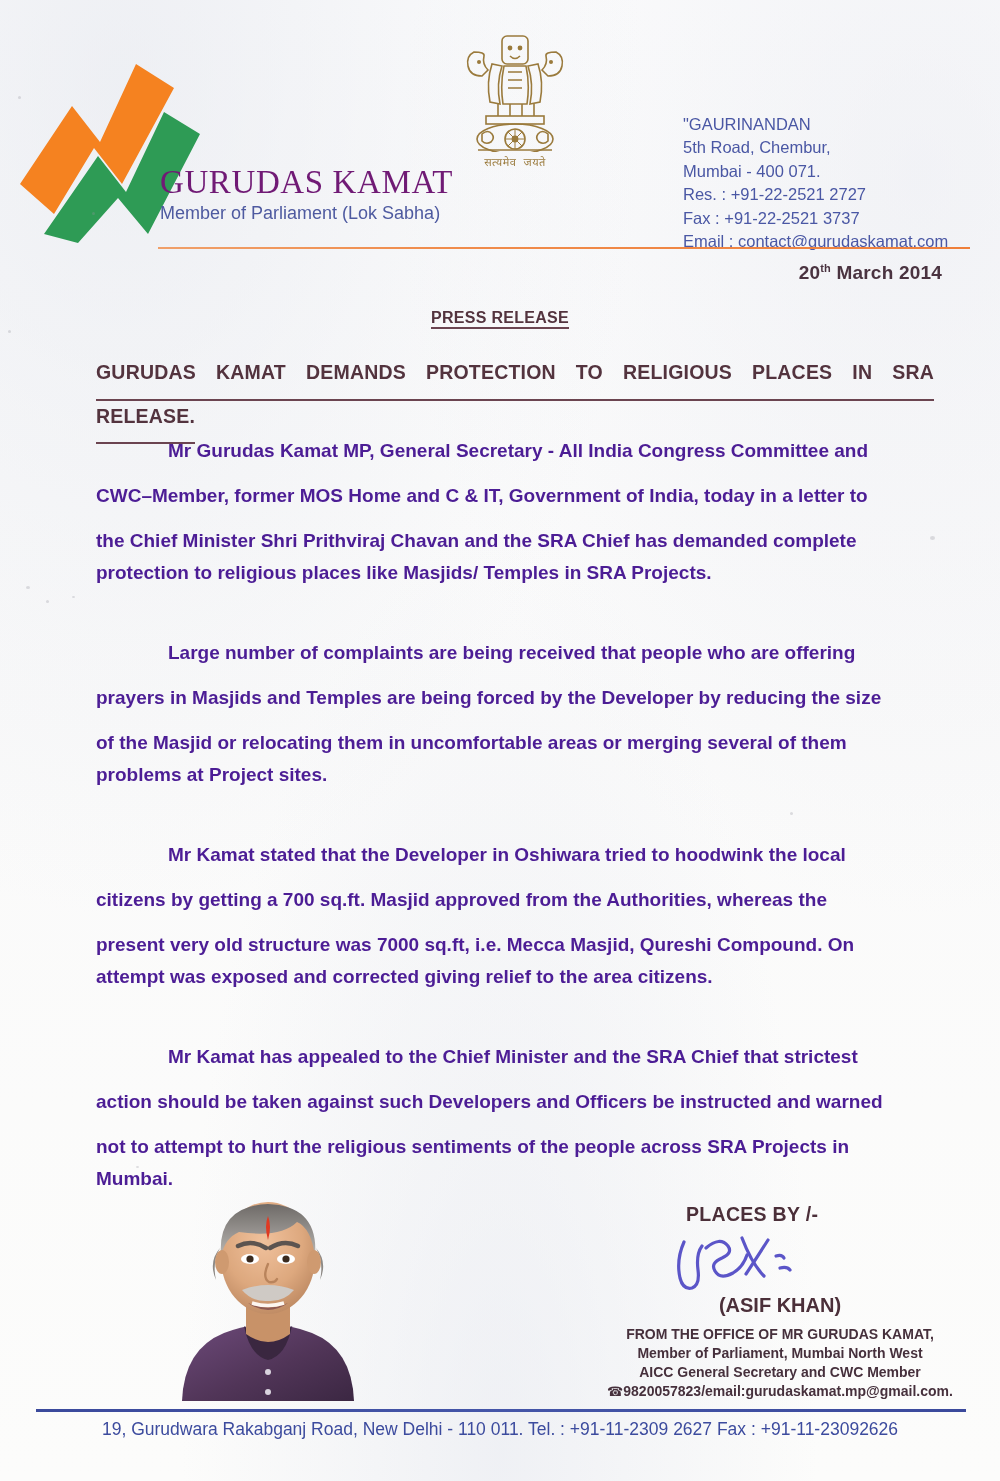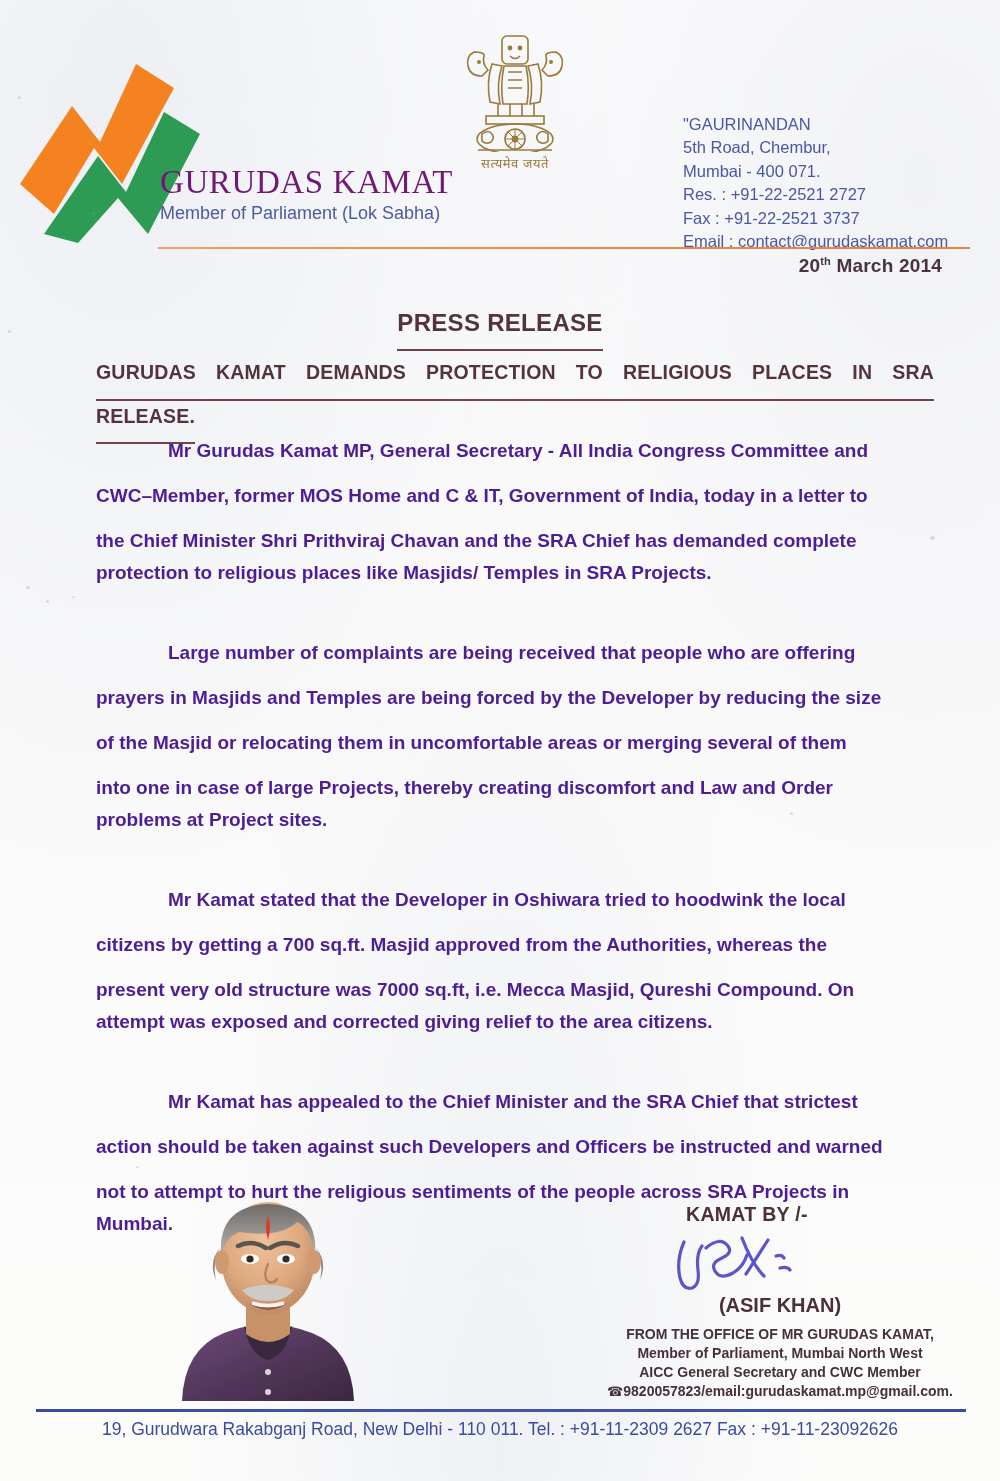--- a/index.html
+++ b/index.html
@@ -47,22 +47,22 @@
   }
   .emblem {
     position: absolute;
     left: 452px;
     top: 22px;
     width: 126px;
     height: 148px;
     text-align: center;
   }
   .emblem-caption {
-    font-family: Liberation Sans, sans-serif;
-    font-size: 13px;
+    font-family: Liberation Mono, monospace;
+    font-size: 11px;
     color: #9a7a3c;
     letter-spacing: 0.5px;
     margin-top: -2px;
   }
   .name-block {
     position: absolute;
     left: 160px;
     top: 165px;
     width: 330px;
   }
@@ -98,41 +98,41 @@
     top: 247px;
     width: 812px;
     height: 2px;
     background: linear-gradient(90deg, #f0a06a 0%, #f08c4c 35%, #ef7f3a 100%);
   }
 
   
   .date-line {
     position: absolute;
     right: 58px;
-    top: 255px;
+    top: 262px;
     font-size: 19px;
     font-weight: bold;
     color: #4a3340;
     font-family: "Liberation Sans", sans-serif;
     letter-spacing: 0.2px;
   }
   .date-line sup { font-size: 11px; }
 
   .press-release {
     position: absolute;
     left: 0; right: 0;
     top: 309px;
     text-align: center;
   }
   .press-release span {
-    font-size: 24px;
+    font-size: 16px;
     font-weight: bold;
     color: #53333e;
     border-bottom: 2px solid #6b4450;
-    padding-bottom: 13px;
+    padding-bottom: 1px;
     letter-spacing: 0.3px;
   }
 
   .headline {
     position: absolute;
     left: 96px;
     top: 357px;
     width: 838px;
     font-size: 19.5px;
     font-weight: bold;
@@ -350,21 +350,20 @@
         <div class="line indent">Mr Gurudas Kamat MP, General Secretary - All India Congress Committee and</div>
         <div class="line">CWC–Member, former MOS Home and C &amp; IT, Government of India, today in a letter to</div>
         <div class="line">the Chief Minister Shri Prithviraj Chavan and the SRA Chief has demanded complete</div>
         <div class="line flush">protection to religious places like Masjids/ Temples in SRA Projects.</div>
       </div>
 
       <div class="para">
         <div class="line indent">Large number of complaints are being received that people who are offering</div>
         <div class="line">prayers in Masjids and Temples are being forced by the Developer by reducing the size</div>
         <div class="line">of the Masjid or relocating them in uncomfortable areas or merging several of them</div>
-        <div class="line">into one in case of large Projects, thereby creating discomfort and Law and Order</div>
         <div class="line flush">problems at Project sites.</div>
       </div>
 
       <div class="para">
         <div class="line indent">Mr Kamat stated that the Developer in Oshiwara tried to hoodwink the local</div>
         <div class="line">citizens by getting a 700 sq.ft. Masjid approved from the Authorities, whereas the</div>
         <div class="line">present very old structure was 7000 sq.ft, i.e. Mecca Masjid, Qureshi Compound. On</div>
         <div class="line flush">attempt was exposed and corrected giving relief to the area citizens.</div>
       </div>
 
@@ -426,21 +425,21 @@
         <path d="M74 104 q26 -10 52 0 q-10 12 -26 11 q-16 1 -26 -11 z" fill="#cfcac5"></path>
 
         <path d="M80 117 q20 14 40 0 q-20 9 -40 0 z" fill="#8e5a52"></path>
         <path d="M84 117 q16 5 32 0" stroke="#fdf6f0" stroke-width="3.5" fill="none"></path>
 
         <circle cx="100" cy="186" r="3" fill="#d9d3de"></circle>
         <circle cx="100" cy="206" r="3" fill="#d9d3de"></circle>
       </svg>
     </div>
 
-    <div class="issued-by">KAMAT BY /-</div>
+    <div class="issued-by">PLACES BY /-</div>
 
     <div class="signature">
       <svg viewBox="0 0 180 62" width="180" height="62">
         <g fill="none" stroke="#5b55c8" stroke-width="3.2" stroke-linecap="round" stroke-linejoin="round">
           <path d="M12 8 q-8 18 -4 36 q3 12 12 10 q8 -3 6 -18 q-2 -16 4 -24"></path>
           <path d="M34 14 q14 -12 22 -2 q5 7 -6 12 q-12 5 -7 13 q5 9 18 2 q10 -6 14 -18"></path>
           <path d="M70 4 q10 26 22 38"></path>
           <path d="M96 6 q-14 22 -22 34"></path>
           <path d="M104 22 q6 -2 8 2"></path>
           <path d="M108 34 q7 -2 10 2"></path>

